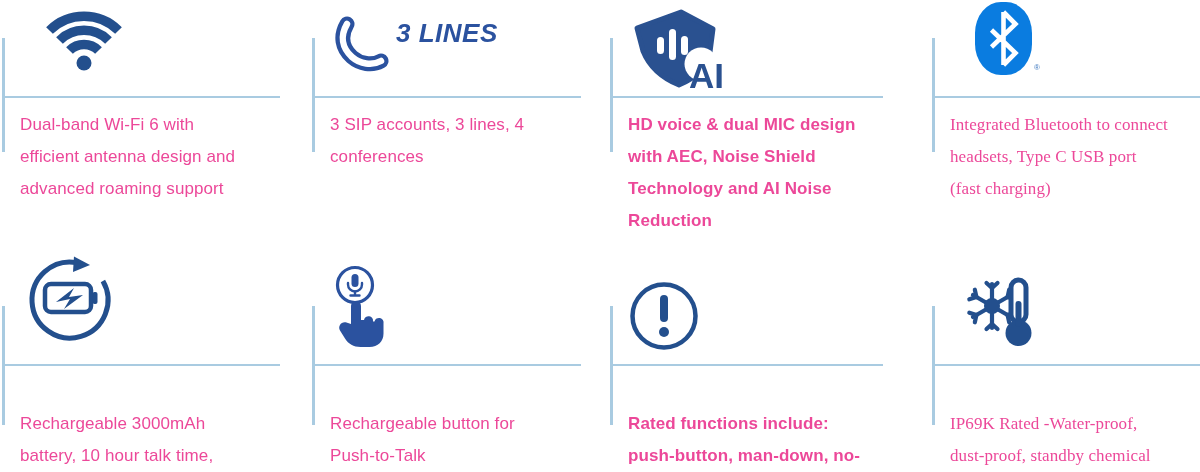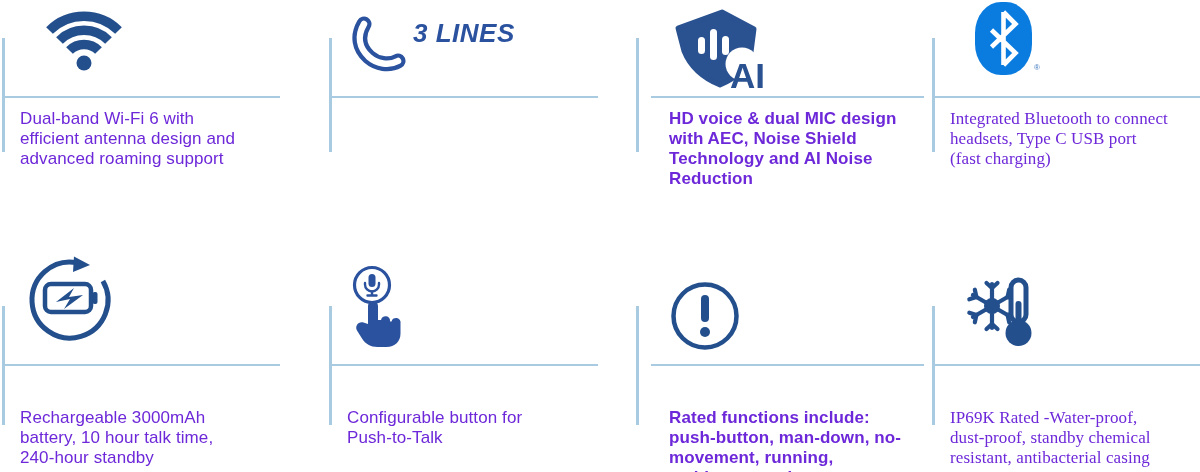--- a/index.html
+++ b/index.html
@@ -5,36 +5,36 @@
   html,body{margin:0;padding:0;}
   body{
     width:1200px;height:472px;position:relative;overflow:hidden;
     background:#ffffff;
     font-family:"Liberation Sans","DejaVu Sans",sans-serif;
   }
   .cell{position:absolute;}
   .row1{top:0;}
   .row2{top:240px;}
   .col1{left:2px;width:278px;}
-  .col2{left:329px;width:269px;}
-  .col3{left:636px;width:273px;padding-left:15px;}
+  .col2{left:312px;width:269px;}
+  .col3{left:610px;width:273px;}
   .col4{left:932px;width:268px;}
 
   .vline{position:absolute;left:0;width:2.5px;background:#a9cbe1;}
   .row1 .vline{top:38px;height:114px;}
   .row2 .vline{top:66px;height:119px;}
 
   .icon-area{position:relative;width:100%;}
   .row1 .icon-area{height:96px;}
   .row2 .icon-area{height:124px;}
 
   .divider{height:2px;background:#a9cbe1;width:100%;}
 
   .feature-text{
-    color:#6d28d9;font-size:17px;line-height:20px;
+    color:#ec4899;font-size:17px;line-height:32px;
     padding:11px 0 0 18px;letter-spacing:.1px;
   }
   .row2 .feature-text{padding-top:13px;margin-top:29px;}
   .col1 .feature-text{max-width:225px;}
   .col2 .feature-text{max-width:205px;}
   .col3 .feature-text{max-width:237px;font-weight:bold;}
   .col4 .feature-text{max-width:218px;font-family:Liberation Serif, serif;}
 
   .icn{position:absolute;}
 
@@ -75,20 +75,21 @@
 <div class="cell row1 col2">
   <div class="vline"></div>
   <div class="icon-area">
     <svg class="icn" style="left:22px;top:10px" width="60" height="64" viewBox="0 0 60 64">
       <path d="M13 14 C 6 26, 8 38, 18 47 C 26 54, 38 56, 47 51" stroke="#2b529f" stroke-width="15" fill="none" stroke-linecap="round"></path>
       <path d="M13 14 C 6 26, 8 38, 18 47 C 26 54, 38 56, 47 51" stroke="#ffffff" stroke-width="6.5" fill="none" stroke-linecap="round"></path>
     </svg>
     <span class="lines-caption">3 LINES</span>
   </div>
   <div class="divider"></div>
+  <div class="feature-text">3 SIP accounts, 3 lines, 4 conferences</div>
 </div>
 
 <div class="cell row1 col3">
   <div class="vline"></div>
   <div class="icon-area">
     <svg class="icn" style="left:17px;top:7px" width="130" height="86" viewBox="0 0 130 86">
       <path d="M10 21 L54 5 L86 22 L83 45 C79 62 67 72 52 78 C35 71 22 59 16 44 Z" fill="#2a5190" stroke="#2a5190" stroke-width="5" stroke-linejoin="round"></path>
       <rect x="30" y="30" width="7" height="17" rx="3.5" fill="#ffffff"></rect>
       <rect x="42" y="22" width="7" height="31" rx="3.5" fill="#ffffff"></rect>
       <rect x="54" y="29" width="7" height="19" rx="3.5" fill="#ffffff"></rect>
@@ -136,21 +137,21 @@
       <circle cx="25" cy="21" r="17.5" stroke="#2b529f" stroke-width="3.2" fill="none"></circle>
       <rect x="21.5" y="10" width="7" height="13" rx="3.5" fill="#2b529f"></rect>
       <path d="M18 19 v1.5 a7 7 0 0 0 14 0 V19" stroke="#2b529f" stroke-width="2.4" fill="none" stroke-linecap="round"></path>
       <path d="M25 27.5 V31 M20.5 31.5 H29.5" stroke="#2b529f" stroke-width="2.4" fill="none" stroke-linecap="round"></path>
       <path d="M21 42 a5 5 0 0 1 10 0 v14 h3 a4.5 4.5 0 0 1 9 1.5 h1.5 a4.5 4.5 0 0 1 9 2 v10
                c0 8 -5.5 13.5 -14 13.5 h-9 c-7 0 -12 -3 -15.5 -8.5 l-5 -8
                c-2.5 -4.5 1.5 -9.5 6.5 -8 l4.5 1.5 z" fill="#2b529f"></path>
     </svg>
   </div>
   <div class="divider"></div>
-  <div class="feature-text">Configurable button for Push-to-Talk</div>
+  <div class="feature-text">Rechargeable button for Push-to-Talk</div>
 </div>
 
 <div class="cell row2 col3">
   <div class="vline"></div>
   <div class="icon-area">
     <svg class="icn" style="left:19px;top:41px" width="70" height="70" viewBox="0 0 70 70">
       <circle cx="35" cy="35" r="31.5" stroke="#234f8d" stroke-width="4.5" fill="none"></circle>
       <rect x="31" y="14" width="8" height="27" rx="4" fill="#234f8d"></rect>
       <circle cx="35" cy="51" r="5" fill="#234f8d"></circle>
     </svg>

